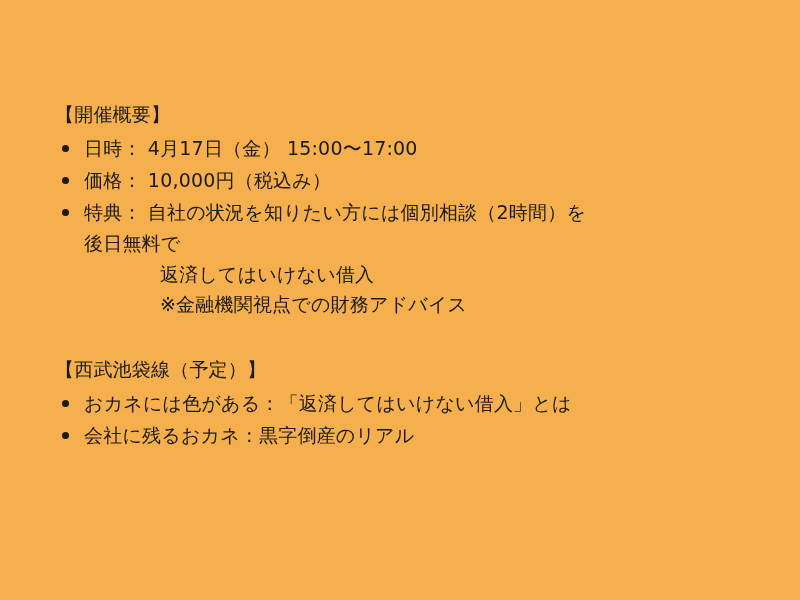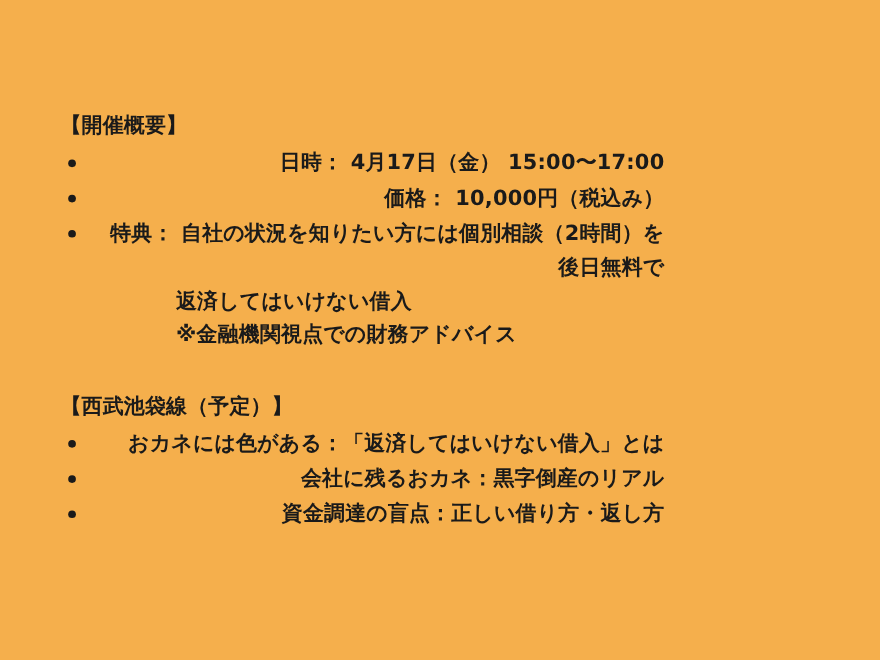--- a/index.html
+++ b/index.html
@@ -13,21 +13,20 @@
     font-family: "DejaVu Sans", "Liberation Sans", sans-serif;
     color: #1a1a1a;
     overflow: hidden;
   }
   .page {
     position: relative;
     width: 644px;
     height: 600px;
     box-sizing: border-box;
     padding: 100px 40px 0 55px;
-    font-weight: bold;
   }
   .section {
     margin: 0;
   }
   .section-heading {
     font-size: 19px;
     line-height: 1.55;
     margin: 0 0 4px 0;
     letter-spacing: 0.2px;
   }
@@ -48,21 +47,20 @@
     position: absolute;
     left: 7px;
     top: 12px;
     width: 7px;
     height: 7px;
     border-radius: 50%;
     background: #1a1a1a;
   }
   .li-main {
     display: block;
-    text-align: right;
   }
   .li-sub {
     display: block;
     padding-left: 76px;
   }
   .gap {
     height: 34px;
   }
 </style>
 </head>
@@ -96,20 +94,16 @@
     <div class="section-heading">【西武池袋線（予定）】</div>
     <ul class="bullets">
       <li>
         <span class="bullet-dot"></span>
         <span class="li-main">おカネには色がある：「返済してはいけない借入」とは</span>
       </li>
       <li>
         <span class="bullet-dot"></span>
         <span class="li-main">会社に残るおカネ：黒字倒産のリアル</span>
       </li>
-      <li>
-        <span class="bullet-dot"></span>
-        <span class="li-main">資金調達の盲点：正しい借り方・返し方</span>
-      </li>
     </ul>
   </div>
 
 </div>
 
 </body></html>

